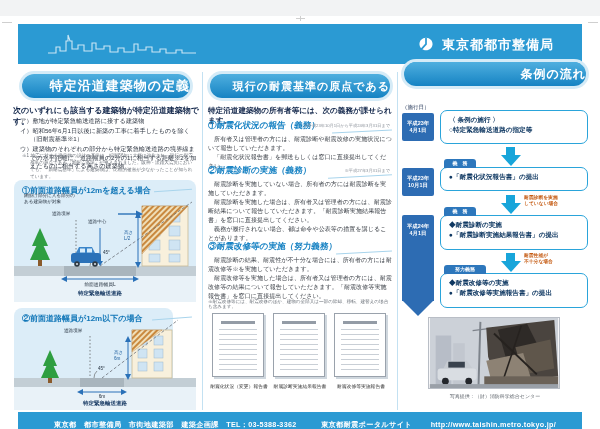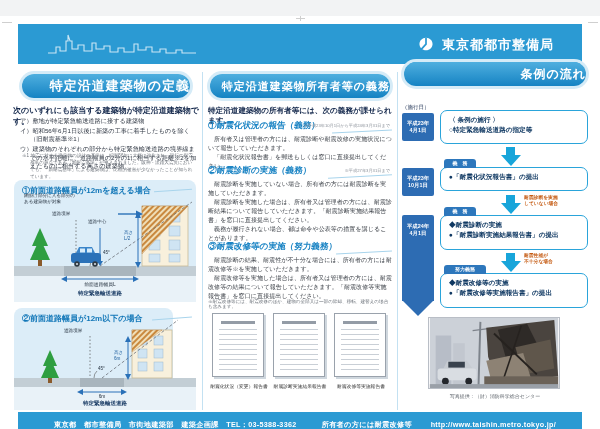--- a/index.html
+++ b/index.html
@@ -192,21 +192,21 @@
       <polygon points="107,81 107,87 113,84" fill="#2a71b8"></polygon>
     </svg>
     <div class="dl" style="left:50px;top:20px;">道路境界</div>
     <div class="dl pre" style="left:100px;top:42px;color:#1d5e9e;">高さ
 6m</div>
     <div class="dl" style="left:84px;top:58px;">45°</div>
     <div class="dl" style="left:66px;top:86px;width:44px;text-align:center;font-size:4.8px;">6m</div>
     <div class="dl dl-b" style="left:41px;top:92px;width:100px;text-align:center;font-size:5.5px;">特定緊急輸送道路</div>
   </div>
 
-  <div class="pill" style="left:210px;top:58px;width:180px;font-size:11px;">特定沿道建築物所有者等の義務</div>
+  <div class="pill" style="left:210px;top:58px;width:180px;font-size:11px;">現行の耐震基準の原点である</div>
   <div class="intro" style="left:208px;top:90px;width:184px;font-size:7.6px;">特定沿道建築物の所有者等には、次の義務が課せられます。</div>
 
   <div class="sec-head" style="left:208px;top:104px;">
     <div class="sec-title">①耐震化状況の報告（義務）</div>
     <div class="sec-note">※平成23年10月1日から平成24年3月31日まで</div>
     <div class="sec-line" style="width:60px;"></div>
   </div>
   <div class="sec-body pre" style="left:208px;top:118px;">　所有者又は管理者の方には、耐震診断や耐震改修の実施状況について報告していただきます。
 　「耐震化状況報告書」を郵送もしくは窓口に直接提出してください。</div>
 
@@ -294,17 +294,17 @@
     <rect x="8" y="52" width="40" height="12" rx="3" fill="#d9dde2"></rect>
     <rect x="19" y="45" width="17" height="6" fill="#39424d"></rect>
     <circle cx="16" cy="65" r="3.5" fill="#23262b"></circle>
     <circle cx="40" cy="65" r="3.5" fill="#23262b"></circle>
     <rect x="0" y="68" width="132" height="4" fill="#9aa0a8"></rect>
   </svg>
   <div class="photo-cap" style="left:400px;top:377px;">写真提供：（財）消防科学総合センター</div>
 
   <div class="bar ftr">
     <div class="ftxt" style="left:36px;">東京都　都市整備局　市街地建築部　建築企画課　TEL：03-5388-3362</div>
-    <div class="ftxt" style="right:170px;">所有者の方には耐震改修等</div>
+    <div class="ftxt" style="right:170px;">東京都耐震ポータルサイト</div>
     <div class="ftxt" style="right:26px;">http://www.taishin.metro.tokyo.jp/</div>
   </div>
 
 </div>
 
 </body></html>

